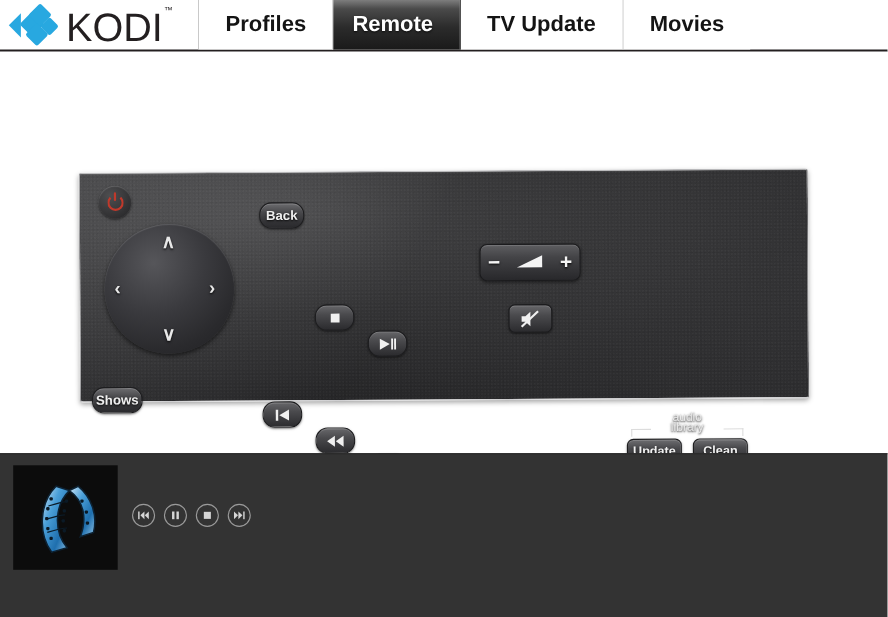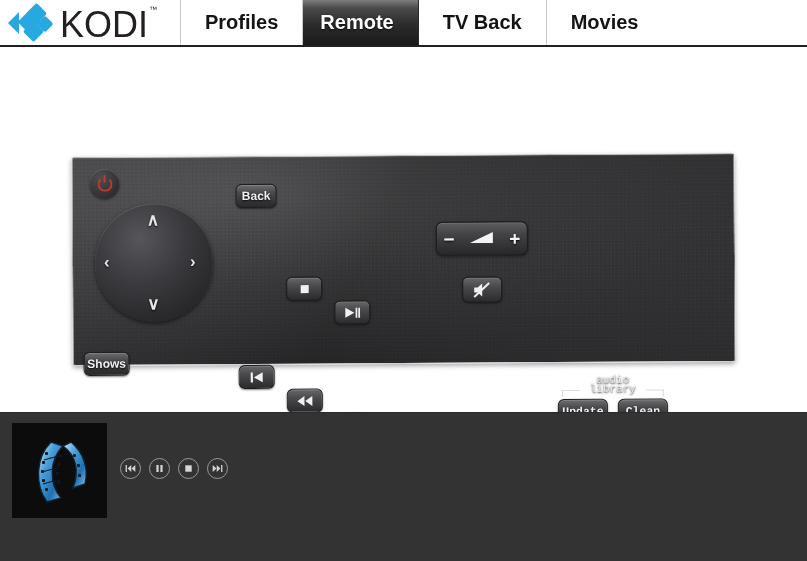--- a/index.html
+++ b/index.html
@@ -133,21 +133,21 @@
     inset: 0;
     pointer-events: none;
     background-image:
       radial-gradient(rgba(255,255,255,.045) 1px, transparent 1px),
       radial-gradient(rgba(0,0,0,.07) 1px, transparent 1px);
     background-size: 3px 3px, 4px 4px;
     background-position: 0 0, 2px 1px;
     opacity: .85;
     border-radius: 3px;
   }
-  #remote > * { position: relative; z-index: 2; }
+  #remote > * { position: relative; z-index: 2; border-radius: 11px; }
 
   
   #power-btn {
     position: absolute;
     left: 17px; top: 11px;
     width: 30px; height: 30px;
     border-radius: 50%;
     background: radial-gradient(circle at 35% 30%, #4e4e50 0%, #343436 60%, #222224 100%);
     box-shadow: inset 0 1px 1px rgba(255,255,255,.18), 0 1px 2px rgba(0,0,0,.5);
     display: flex; align-items: center; justify-content: center;
@@ -277,21 +277,21 @@
     border: 1px solid #1b1b1d;
     border-radius: 6px;
     display: flex; align-items: center; justify-content: center;
     box-shadow: 0 1px 2px rgba(0,0,0,.5), inset 0 1px 0 rgba(255,255,255,.16);
     cursor: pointer;
     box-sizing: border-box;
   }
 
   
   .lib-group { position: absolute; }
-  #audio-lib { left: 484px; top: 28px; width: 110px; font-family: Liberation Mono, monospace; }
+  #audio-lib { left: 496px; top: 28px; width: 110px; }
   #video-lib { left: 492px; top: 93px; width: 110px; }
   .lib-title {
     text-align: center;
     color: #e9e9e9;
     font-size: 11px;
     line-height: 11px;
     text-shadow: 0 1px 2px rgba(0,0,0,.9);
     user-select: none;
   }
   .lib-brace {
@@ -392,21 +392,21 @@
       <i class="dia d-mid"></i>
       <i class="dia d-top"></i>
       <i class="dia d-right"></i>
       <i class="dia d-bot"></i>
     </div>
     <div class="kodi-word"><span>KODI</span><sup>™</sup></div>
   </div>
 
   <div class="nav-tab">Profiles</div>
   <div class="nav-tab active">Remote</div>
-  <div class="nav-tab">TV Back</div>
+  <div class="nav-tab">TV Update</div>
   <div class="nav-tab">Movies</div>
 </div>
 
 <div id="main-area">
 
   <div id="remote">
 
     <div id="power-btn">
       <span class="power-glyph"></span>
     </div>

